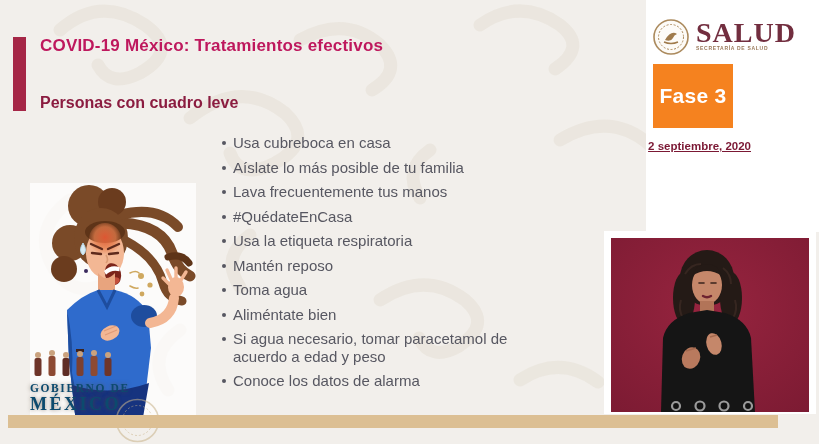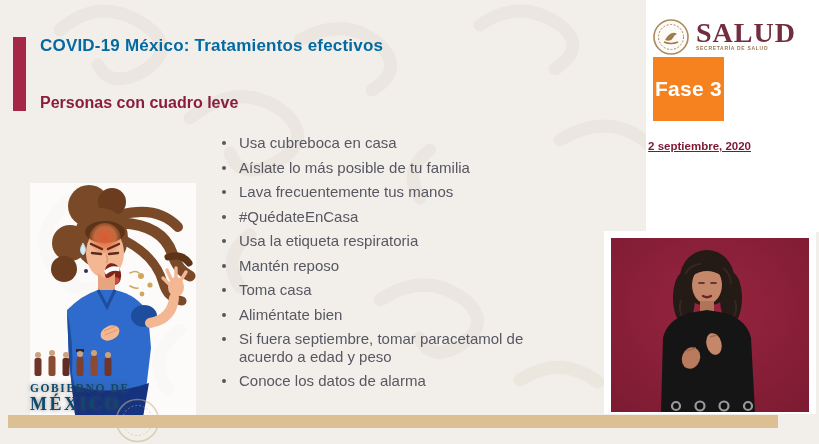--- a/index.html
+++ b/index.html
@@ -5,35 +5,35 @@
   html,body{margin:0;padding:0;background:#ccc;}
   .slide{position:relative;width:819px;height:444px;background:#f2efeb;overflow:hidden;
          font-family:"Liberation Sans",sans-serif;}
   .abs{position:absolute;}
 
   
   .bg-pattern{left:0;top:0;z-index:0;}
 
   
   .accent-bar{left:13px;top:37px;width:13px;height:74px;background:#a52646;z-index:2;}
-  .title{left:40px;top:36px;font-size:17px;font-weight:bold;color:#0369a1;letter-spacing:.2px;z-index:2;}
+  .title{left:40px;top:36px;font-size:17px;font-weight:bold;color:#be185d;letter-spacing:.2px;z-index:2;}
   .subtitle{left:40px;top:94px;font-size:16px;font-weight:bold;color:#8b1c40;z-index:2;}
 
   
   .bullets{left:222px;top:134px;width:372px;list-style:none;margin:0;padding:0;z-index:2;}
-  .bullets li{display:flex;gap:13px;margin-bottom:7px;font-size:15px;line-height:17.5px;color:#575761;}
+  .bullets li{display:flex;gap:7px;margin-bottom:7px;font-size:15px;line-height:17.5px;color:#575761;}
   .bullets .dot{width:4px;height:4px;border-radius:50%;background:#575761;margin-top:7px;flex:none;}
   .bullets .li-text{max-width:300px;}
 
   
   .right-panel{left:646px;top:0;width:173px;height:232px;background:#ffffff;z-index:1;}
   .salud-row{position:absolute;left:5px;top:17px;display:flex;align-items:center;gap:5px;}
   .salud-word{font-family:"Liberation Serif",serif;font-size:28px;font-weight:bold;color:#722e3f;letter-spacing:1px;line-height:20px;}
   .salud-tag{font-size:5px;color:#9a7a5b;letter-spacing:.7px;font-weight:bold;margin-top:2px;}
-  .fase{position:absolute;left:7px;top:57px;width:71px;height:64px;background:#f5821f;color:#fff;
+  .fase{position:absolute;left:7px;top:64px;width:80px;height:64px;background:#f5821f;color:#fff;
         display:flex;align-items:center;justify-content:center;font-size:21px;font-weight:bold;letter-spacing:.3px;}
   .phase-date{position:absolute;left:0;top:140px;width:105px;text-align:right;font-size:11.5px;font-weight:bold;color:#7b1834;text-decoration:underline;}
 
   
   .illu-bg{left:30px;top:183px;width:166px;height:238px;background:rgba(255,255,255,.72);z-index:1;}
   .woman{left:22px;top:183px;z-index:2;}
 
   
   .gobierno{left:30px;top:348px;width:130px;z-index:3;color:#0c4a6e;
             font-family:"Liberation Serif",serif;text-shadow:0 0 4px rgba(90,70,55,.65);}
@@ -93,29 +93,29 @@
     <li>
         <span class="dot"></span>
         <span class="li-text">Usa la etiqueta respiratoria</span>
       </li>
     <li>
         <span class="dot"></span>
         <span class="li-text">Mantén reposo</span>
       </li>
     <li>
         <span class="dot"></span>
-        <span class="li-text">Toma casa</span>
+        <span class="li-text">Toma agua</span>
       </li>
     <li>
         <span class="dot"></span>
         <span class="li-text">Aliméntate bien</span>
       </li>
     <li>
         <span class="dot"></span>
-        <span class="li-text">Si fuera septiembre, tomar paracetamol de acuerdo a edad y peso</span>
+        <span class="li-text">Si agua necesario, tomar paracetamol de acuerdo a edad y peso</span>
       </li>
     <li>
         <span class="dot"></span>
         <span class="li-text">Conoce los datos de alarma</span>
       </li>
   </ul>
 
   <div class="abs right-panel">
     <div class="salud-row">
       <svg width="40" height="40" viewBox="0 0 40 40">

